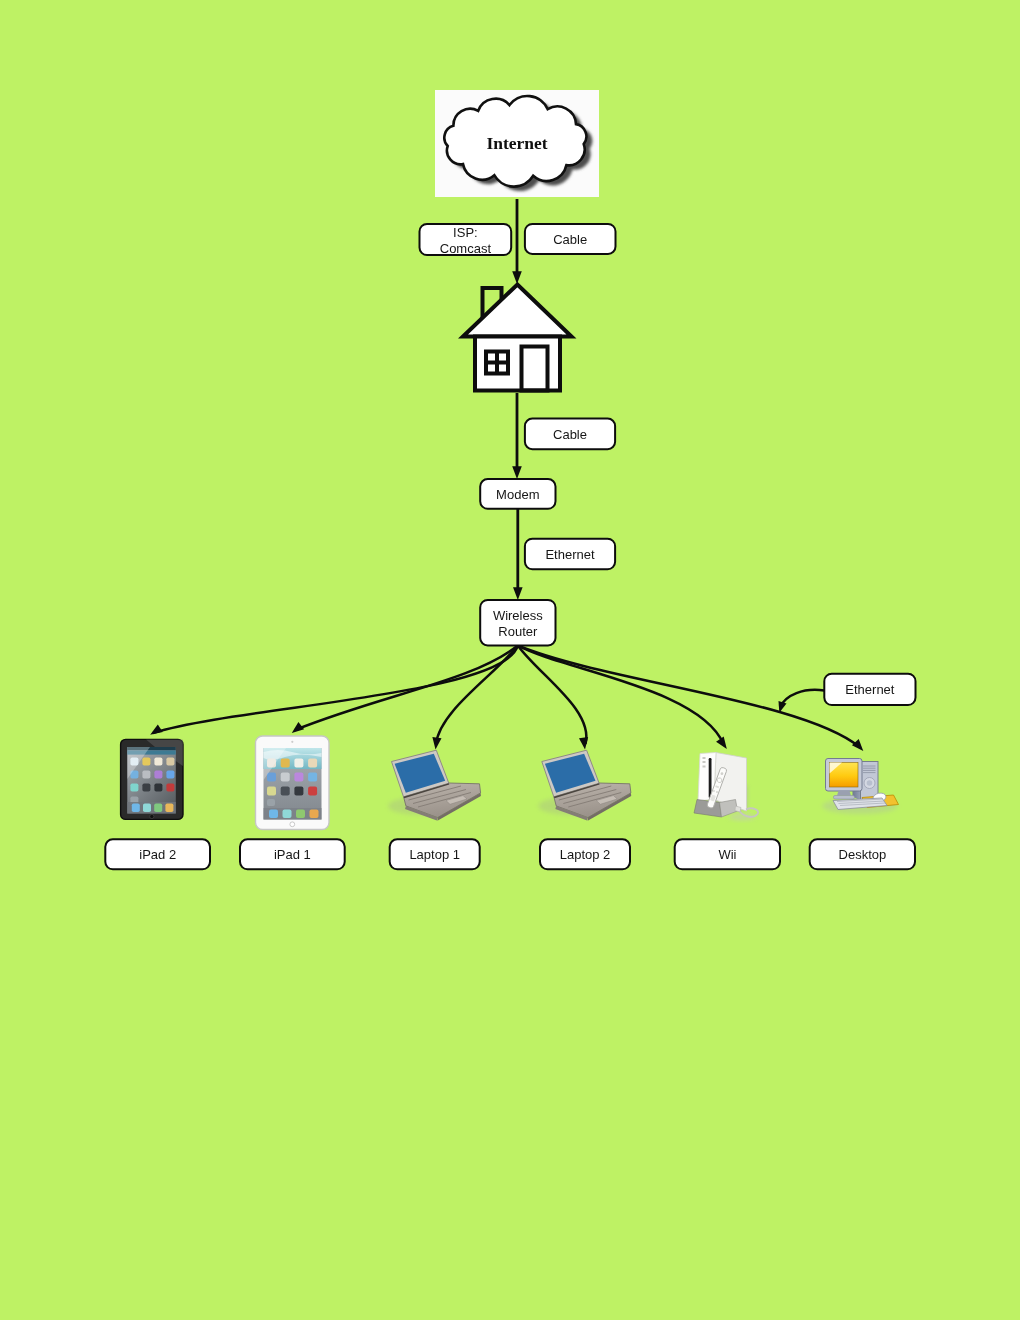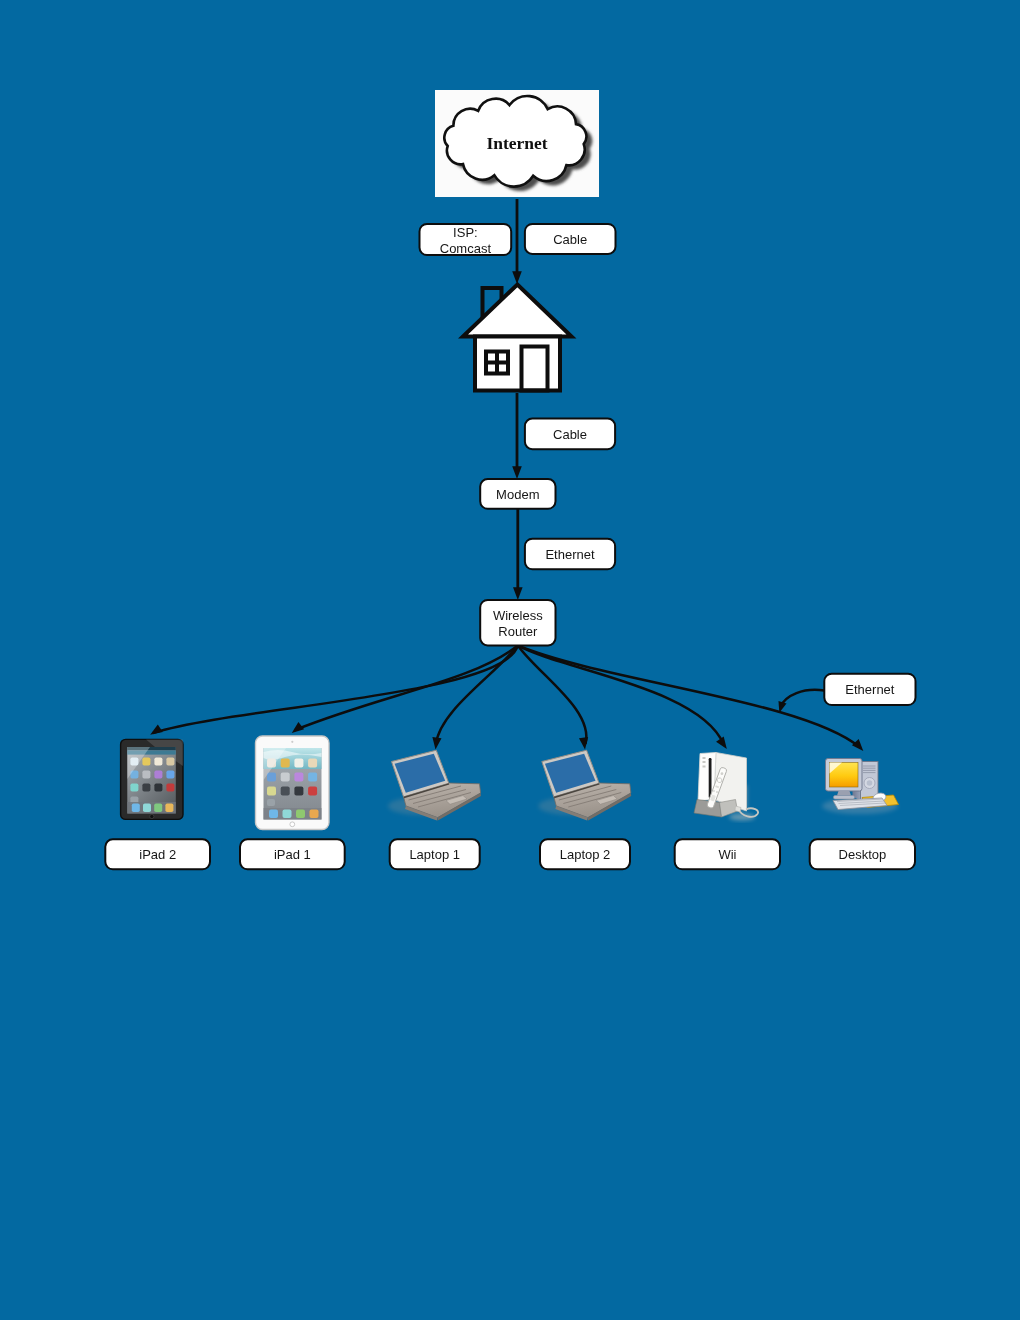--- a/index.html
+++ b/index.html
@@ -1,16 +1,16 @@
 <!DOCTYPE html>
 <html><head>
 <meta charset="utf-8">
 <style>
 html,body{margin:0;padding:0;background:#ffffff;}
-#page{position:relative;width:1020px;height:1320px;background:#0369a1;overflow:hidden;}
+#page{position:relative;width:1020px;height:1320px;background:#bef264;overflow:hidden;}
 text{font-family:"Liberation Sans",sans-serif;}
 </style>
 </head>
 <body>
 <div id="page">
 <svg width="1020" height="1320" viewBox="0 0 1020 1320" xmlns="http://www.w3.org/2000/svg">
 <defs>
 <filter id="blur1" x="-20%" y="-20%" width="140%" height="140%">
           <feGaussianBlur stdDeviation="1.6"></feGaussianBlur>
         </filter>

